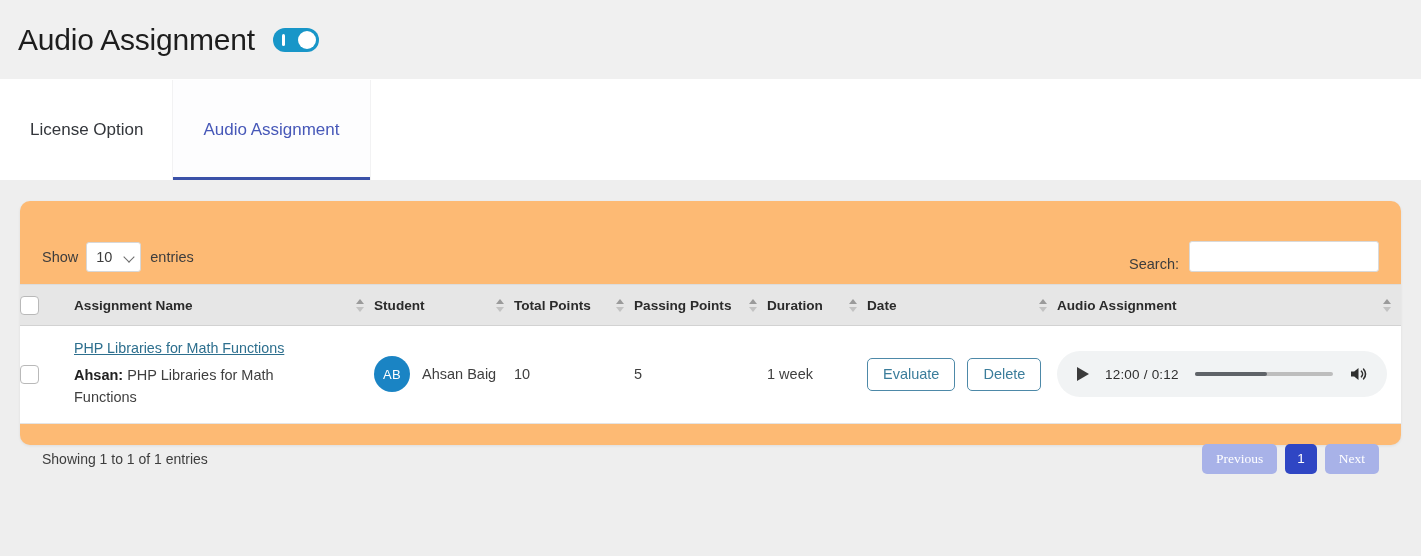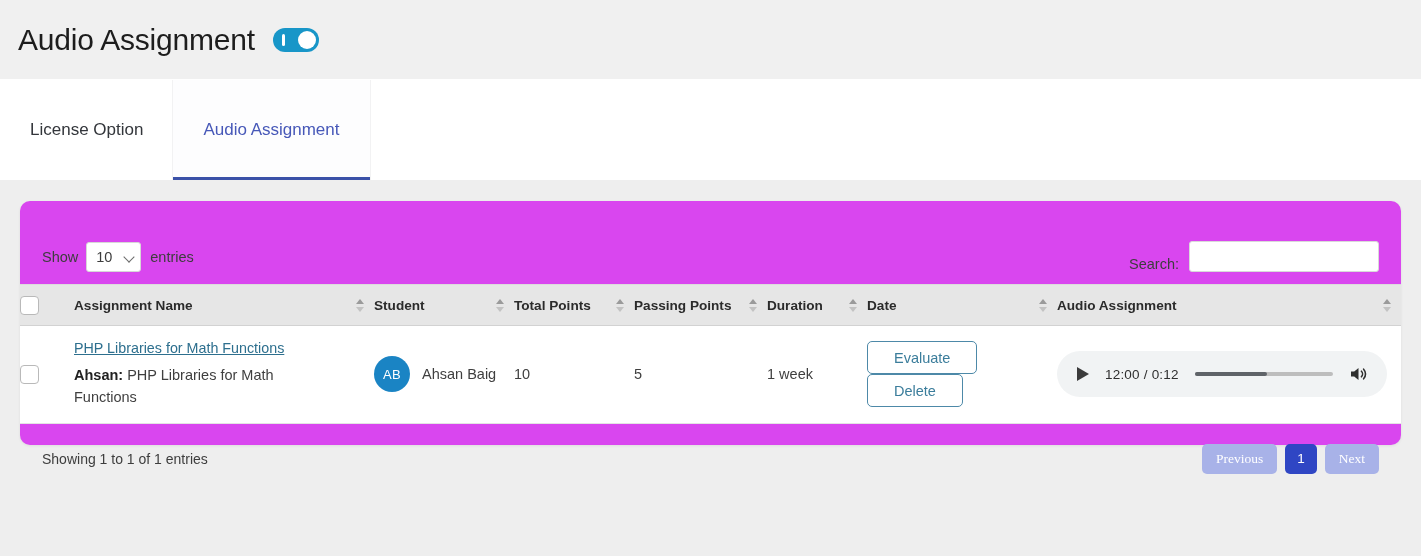--- a/index.html
+++ b/index.html
@@ -88,21 +88,21 @@
     background: #3b51a8;
   }
 
   
   .card {
     position: absolute;
     left: 20px;
     top: 201px;
     width: 1381px;
     height: 244px;
-    background: #d946ef;
+    background: #fdba74;
     border-radius: 10px;
     box-shadow: 0 1px 3px rgba(0,0,0,0.07);
   }
 
   
   .controls {
     display: flex;
     align-items: center;
     justify-content: space-between;
     padding: 28px 22px 0 22px;
@@ -261,21 +261,21 @@
     letter-spacing: 0.3px;
   }
   .student-name { margin-left: 12px; font-size: 14.5px; color: #3f3f3f; }
 
   .btn-outline {
     border: 1px solid #4d89a8;
     color: #3b7d9b;
     background: #fff;
     border-radius: 5px;
     height: 33px;
-    padding: 0 26px;
+    padding: 0 15px;
     font-size: 14.5px;
     font-family: inherit;
     cursor: pointer;
     margin-right: 8px;
   }
 
   
   .audio-player {
     background: #f1f3f4;
     border-radius: 28px;

